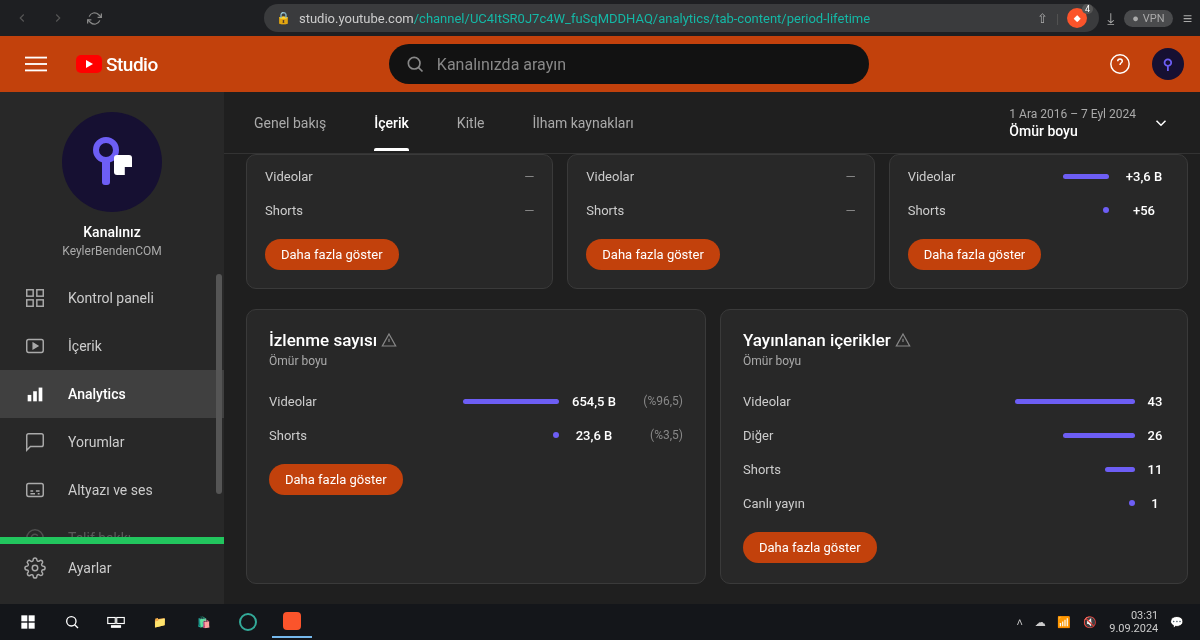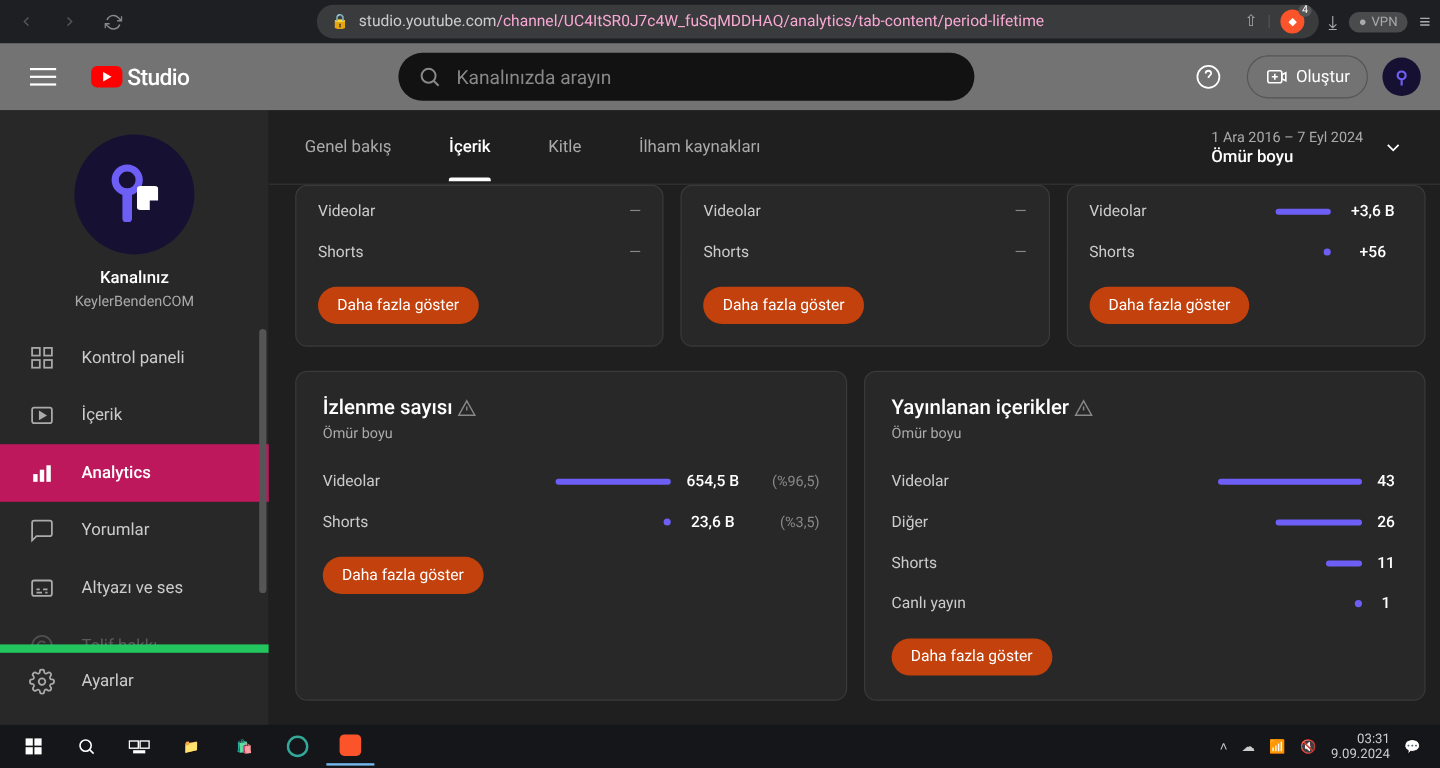--- a/index.html
+++ b/index.html
@@ -5,28 +5,28 @@
 * { margin: 0; padding: 0; box-sizing: border-box; font-family: Roboto, Arial, sans-serif; }
 body { background: #0f0f0f; color: #fff; width: 1200px; height: 640px; overflow: hidden; position: relative; }
 
 
 .browser-bar { height: 36px; background: #1e1f22; display: flex; align-items: center; padding: 0 8px; gap: 8px; }
 .nav-btn { width: 28px; height: 28px; display: flex; align-items: center; justify-content: center; color: #888; border-radius: 4px; cursor: pointer; }
 .nav-btn.disabled { color: #555; }
 .url-bar { flex: 1; height: 28px; background: #3a3b3d; border-radius: 14px; display: flex; align-items: center; padding: 0 12px; gap: 8px; color: #ccc; font-size: 13px; max-width: 870px; margin-left: 148px; }
 .url-lock { color: #aaa; font-size: 12px; }
 .url-text { flex: 1; white-space: nowrap; overflow: hidden; }
-.url-text .dim { color: #f9a8d4; }
+.url-text .dim { color: #14b8a6; }
 .browser-right { display: flex; align-items: center; gap: 10px; color: #aaa; }
 .brave-badge { width: 20px; height: 20px; background: #fb542b; border-radius: 50%; position: relative; display: flex; align-items: center; justify-content: center; font-size: 9px; color: #fff; }
 .brave-badge::after { content: attr(data-count); position: absolute; top: -4px; right: -6px; background: #555; color: #fff; font-size: 9px; padding: 0 3px; border-radius: 6px; }
 .vpn-badge { background: #4a4b4d; padding: 2px 8px; border-radius: 10px; font-size: 11px; display: flex; align-items: center; gap: 4px; }
 
 
-.app-header { height: 56px; background: #737373; display: flex; align-items: center; padding: 0 16px; gap: 20px; }
+.app-header { height: 56px; background: #c2410c; display: flex; align-items: center; padding: 0 16px; gap: 20px; }
 .menu-btn { width: 40px; height: 40px; display: flex; align-items: center; justify-content: center; color: #fff; cursor: pointer; }
 .logo { display: flex; align-items: center; gap: 4px; }
 .logo-icon { width: 26px; height: 18px; background: #f00; border-radius: 5px; display: flex; align-items: center; justify-content: center; }
 .logo-tri { width: 0; height: 0; border-left: 7px solid #fff; border-top: 4px solid transparent; border-bottom: 4px solid transparent; }
 .logo-text { font-weight: 500; font-size: 19px; letter-spacing: -0.5px; }
 .search-wrap { flex: 1; display: flex; justify-content: center; }
 .search-box { width: 480px; height: 40px; background: #121212; border-radius: 20px; display: flex; align-items: center; padding: 0 16px; gap: 12px; color: #888; }
 .header-right { display: flex; align-items: center; gap: 12px; }
 .icon-btn { width: 40px; height: 40px; border-radius: 50%; display: flex; align-items: center; justify-content: center; color: #fff; cursor: pointer; }
 .create-btn { height: 36px; padding: 0 14px; border: 1px solid #555; border-radius: 18px; display: flex; align-items: center; gap: 6px; font-size: 14px; cursor: pointer; }
@@ -39,21 +39,21 @@
 .channel-avatar { width: 100px; height: 100px; border-radius: 50%; background: #161032; margin: 0 auto 12px; display: flex; align-items: center; justify-content: center; }
 .key-icon { width: 50px; height: 50px; position: relative; }
 .key-circle { width: 26px; height: 26px; border: 6px solid #6d5ef5; border-radius: 50%; position: absolute; top: 0; left: 6px; }
 .key-stem { width: 8px; height: 28px; background: #6d5ef5; position: absolute; top: 20px; left: 15px; border-radius: 0 0 3px 3px; }
 .key-bit { width: 18px; height: 20px; background: #fff; position: absolute; top: 18px; left: 27px; border-radius: 3px; clip-path: polygon(0 0, 100% 0, 100% 60%, 60% 60%, 60% 100%, 0 100%); }
 .channel-title { font-size: 14px; font-weight: 500; margin-bottom: 4px; }
 .channel-name { font-size: 12px; color: #aaa; }
 .nav-list { flex: 1; overflow-y: auto; position: relative; }
 .nav-scrollbar { position: absolute; right: 2px; top: 0; width: 6px; height: 220px; background: #555; border-radius: 3px; }
 .nav-item { height: 48px; display: flex; align-items: center; padding: 0 24px; gap: 22px; font-size: 14px; color: #ccc; cursor: pointer; }
-.nav-item.active { background: #be185d; color: #fff; font-weight: 500; }
+.nav-item.active { background: #404040; color: #fff; font-weight: 500; }
 .nav-item .nav-icon { width: 22px; height: 22px; display: flex; align-items: center; justify-content: center; color: #aaa; }
 .nav-item.active .nav-icon { color: #fff; }
 .nav-bottom { border-top: 7px solid #22c55e; }
 
 
 .content { flex: 1; background: #1f1f1f; overflow: hidden; position: relative; }
 .tabs-row { height: 62px; display: flex; align-items: center; padding: 0 30px; justify-content: space-between; border-bottom: 1px solid #333; }
 .tabs { display: flex; gap: 48px; }
 .tab { font-size: 14px; color: #aaa; padding: 20px 0; cursor: pointer; position: relative; }
 .tab.active { color: #fff; font-weight: 500; }
@@ -149,28 +149,20 @@
       <span>Kanalınızda arayın</span>
     </div>
   </div>
   <div class="header-right">
     <div class="icon-btn">
         <svg width="22" height="22" viewBox="0 0 24 24" fill="none" stroke="currentColor" stroke-width="1.6">
           <circle cx="12" cy="12" r="10"></circle>
           <path d="M9.5 9a2.5 2.5 0 115 0c0 1.5-2.5 2-2.5 4M12 17h.01"></path>
         </svg>
       </div>
-    <div class="create-btn">
-      <svg width="20" height="20" viewBox="0 0 24 24" fill="none" stroke="currentColor" stroke-width="1.6">
-          <rect x="3" y="6" width="14" height="12" rx="2"></rect>
-          <path d="M17 10l4-2v8l-4-2z"></path>
-          <path d="M10 9v6M7 12h6"></path>
-        </svg>
-      <span>Oluştur</span>
-    </div>
     <div class="avatar">⚲</div>
   </div>
 </div>
 
 <div class="main">
 
   <div class="sidebar">
     <div class="channel-block">
       <div class="channel-avatar">
         <div class="key-icon">

